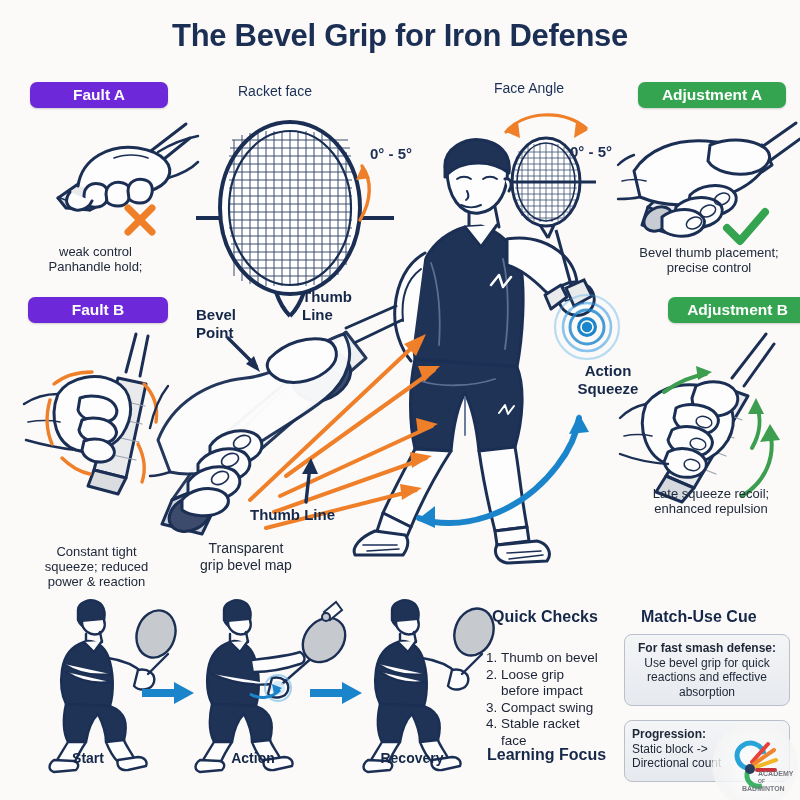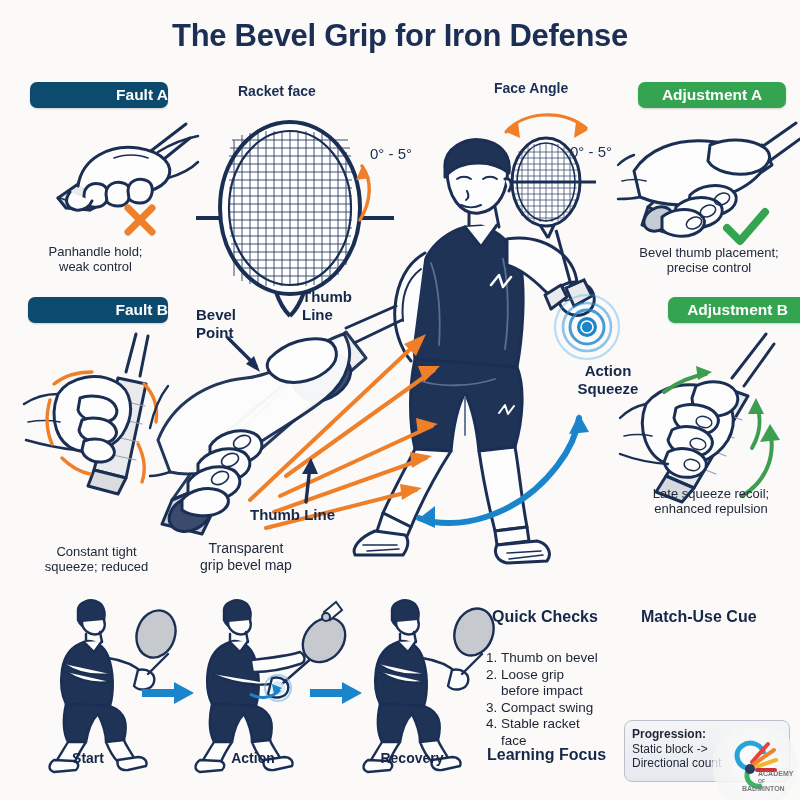--- a/index.html
+++ b/index.html
@@ -19,27 +19,27 @@
     position:absolute;left:0;top:18px;width:800px;text-align:center;
     font-size:31px;font-weight:bold;color:#1b2f55;letter-spacing:-0.3px;
   }
 
   
   .pill{
     position:absolute;border-radius:7px;color:#fff;font-weight:bold;
     font-size:15.5px;text-align:center;line-height:26px;height:26px;
     box-shadow:0 1px 2px rgba(0,0,0,.18);
   }
-  .pill.red{background:#0c4a6e;text-align:right;}
+  .pill.red{background:#6d28d9;}
   .pill.green{background:#34a450;}
 
   
   .cap{position:absolute;text-align:center;font-size:13px;line-height:15px;color:#202a3c;}
-  .lbl{position:absolute;font-size:14px;line-height:16px;font-weight:700;color:#1b2f55;}
-  .lbl.b{font-weight:normal;}
+  .lbl{position:absolute;font-size:14px;line-height:16px;font-weight:400;color:#1b2f55;}
+  .lbl.b{font-weight:bold;}
   .big-lbl{position:absolute;font-size:15px;line-height:18px;font-weight:bold;color:#16284a;}
 
   
   svg{display:block;overflow:visible;}
 
   
   .cue-box{
     position:absolute;border:1px solid #b9c0cb;border-radius:8px;
     background:linear-gradient(#f4f5f7,#e6e9ee);
     font-size:12px;line-height:14.5px;color:#1d2636;
@@ -99,22 +99,22 @@
   </svg>
 
   <svg class="abs" style="left:120px;top:200px;" width="40" height="40" viewBox="0 0 40 40">
     <g stroke="#ef7f28" stroke-width="7" stroke-linecap="round">
       <line x1="8" y1="8" x2="32" y2="32"></line>
       <line x1="32" y1="8" x2="8" y2="32"></line>
     </g>
   </svg>
 
   <div class="cap" style="left:8px;top:244px;width:175px;">
+    <div>weak control</div>
     <div>Panhandle hold;</div>
-    <div>weak control</div>
   </div>
 
   <div class="pill red" style="left:28px;top:297px;width:140px;">Fault B</div>
 
   <svg class="abs" style="left:14px;top:328px;" width="180" height="175" viewBox="0 0 180 175">
     <g fill="none" stroke="#1b2f55" stroke-width="3" stroke-linejoin="round" stroke-linecap="round">
 
       <path d="M112 44 L122 6"></path>
         <path d="M126 48 L134 8"></path>
 
@@ -144,20 +144,21 @@
       <path d="M36 72 C32 86 32 102 38 116"></path>
       <path d="M130 56 C140 66 144 80 142 94"></path>
       <path d="M124 116 C130 128 132 142 128 154"></path>
       <path d="M48 130 C56 138 66 144 76 146"></path>
     </g>
   </svg>
 
   <div class="cap" style="left:4px;top:512px;width:185px;margin-top:32px;">
     <div>Constant tight</div>
     <div>squeeze; reduced</div>
+    <div>power &amp; reaction</div>
   </div>
 
   <div class="lbl" style="left:238px;top:83px;">Racket face</div>
 
   <svg class="abs" style="left:196px;top:104px;" width="210" height="210" viewBox="0 0 210 210">
 
     <line x1="0" y1="114" x2="198" y2="114" stroke="#1b2f55" stroke-width="4"></line>
 
     <ellipse cx="94" cy="104" rx="70" ry="86" fill="#ffffff" stroke="#1b2f55" stroke-width="4"></ellipse>
     <ellipse cx="94" cy="104" rx="61" ry="77" fill="none" stroke="#1b2f55" stroke-width="2.2"></ellipse>
@@ -636,20 +637,24 @@
       <li>Loose grip before impact</li>
       <li>Compact swing</li>
       <li>Stable racket face</li>
     </ol>
   </div>
 
   <div class="heading" style="left:487px;top:746px;">Learning Focus</div>
 
   <div class="heading" style="left:641px;top:608px;">Match-Use Cue</div>
 
+  <div class="cue-box" style="left:624px;top:634px;width:166px;height:72px;text-align:center;">
+    <b>For fast smash defense:</b>
+    <span>Use bevel grip for quick reactions and effective absorption</span>
+  </div>
 
   <div class="cue-box" style="left:624px;top:720px;width:166px;height:62px;text-align:left;">
     <b>Progression:</b><br>
     <span>Static block -&gt;</span><br>
     <span>Directional count</span>
   </div>
 
   <div class="logo" style="left:712px;top:722px;">
     <svg width="86" height="86" viewBox="0 0 86 86">
       <g transform="translate(22,20)">

